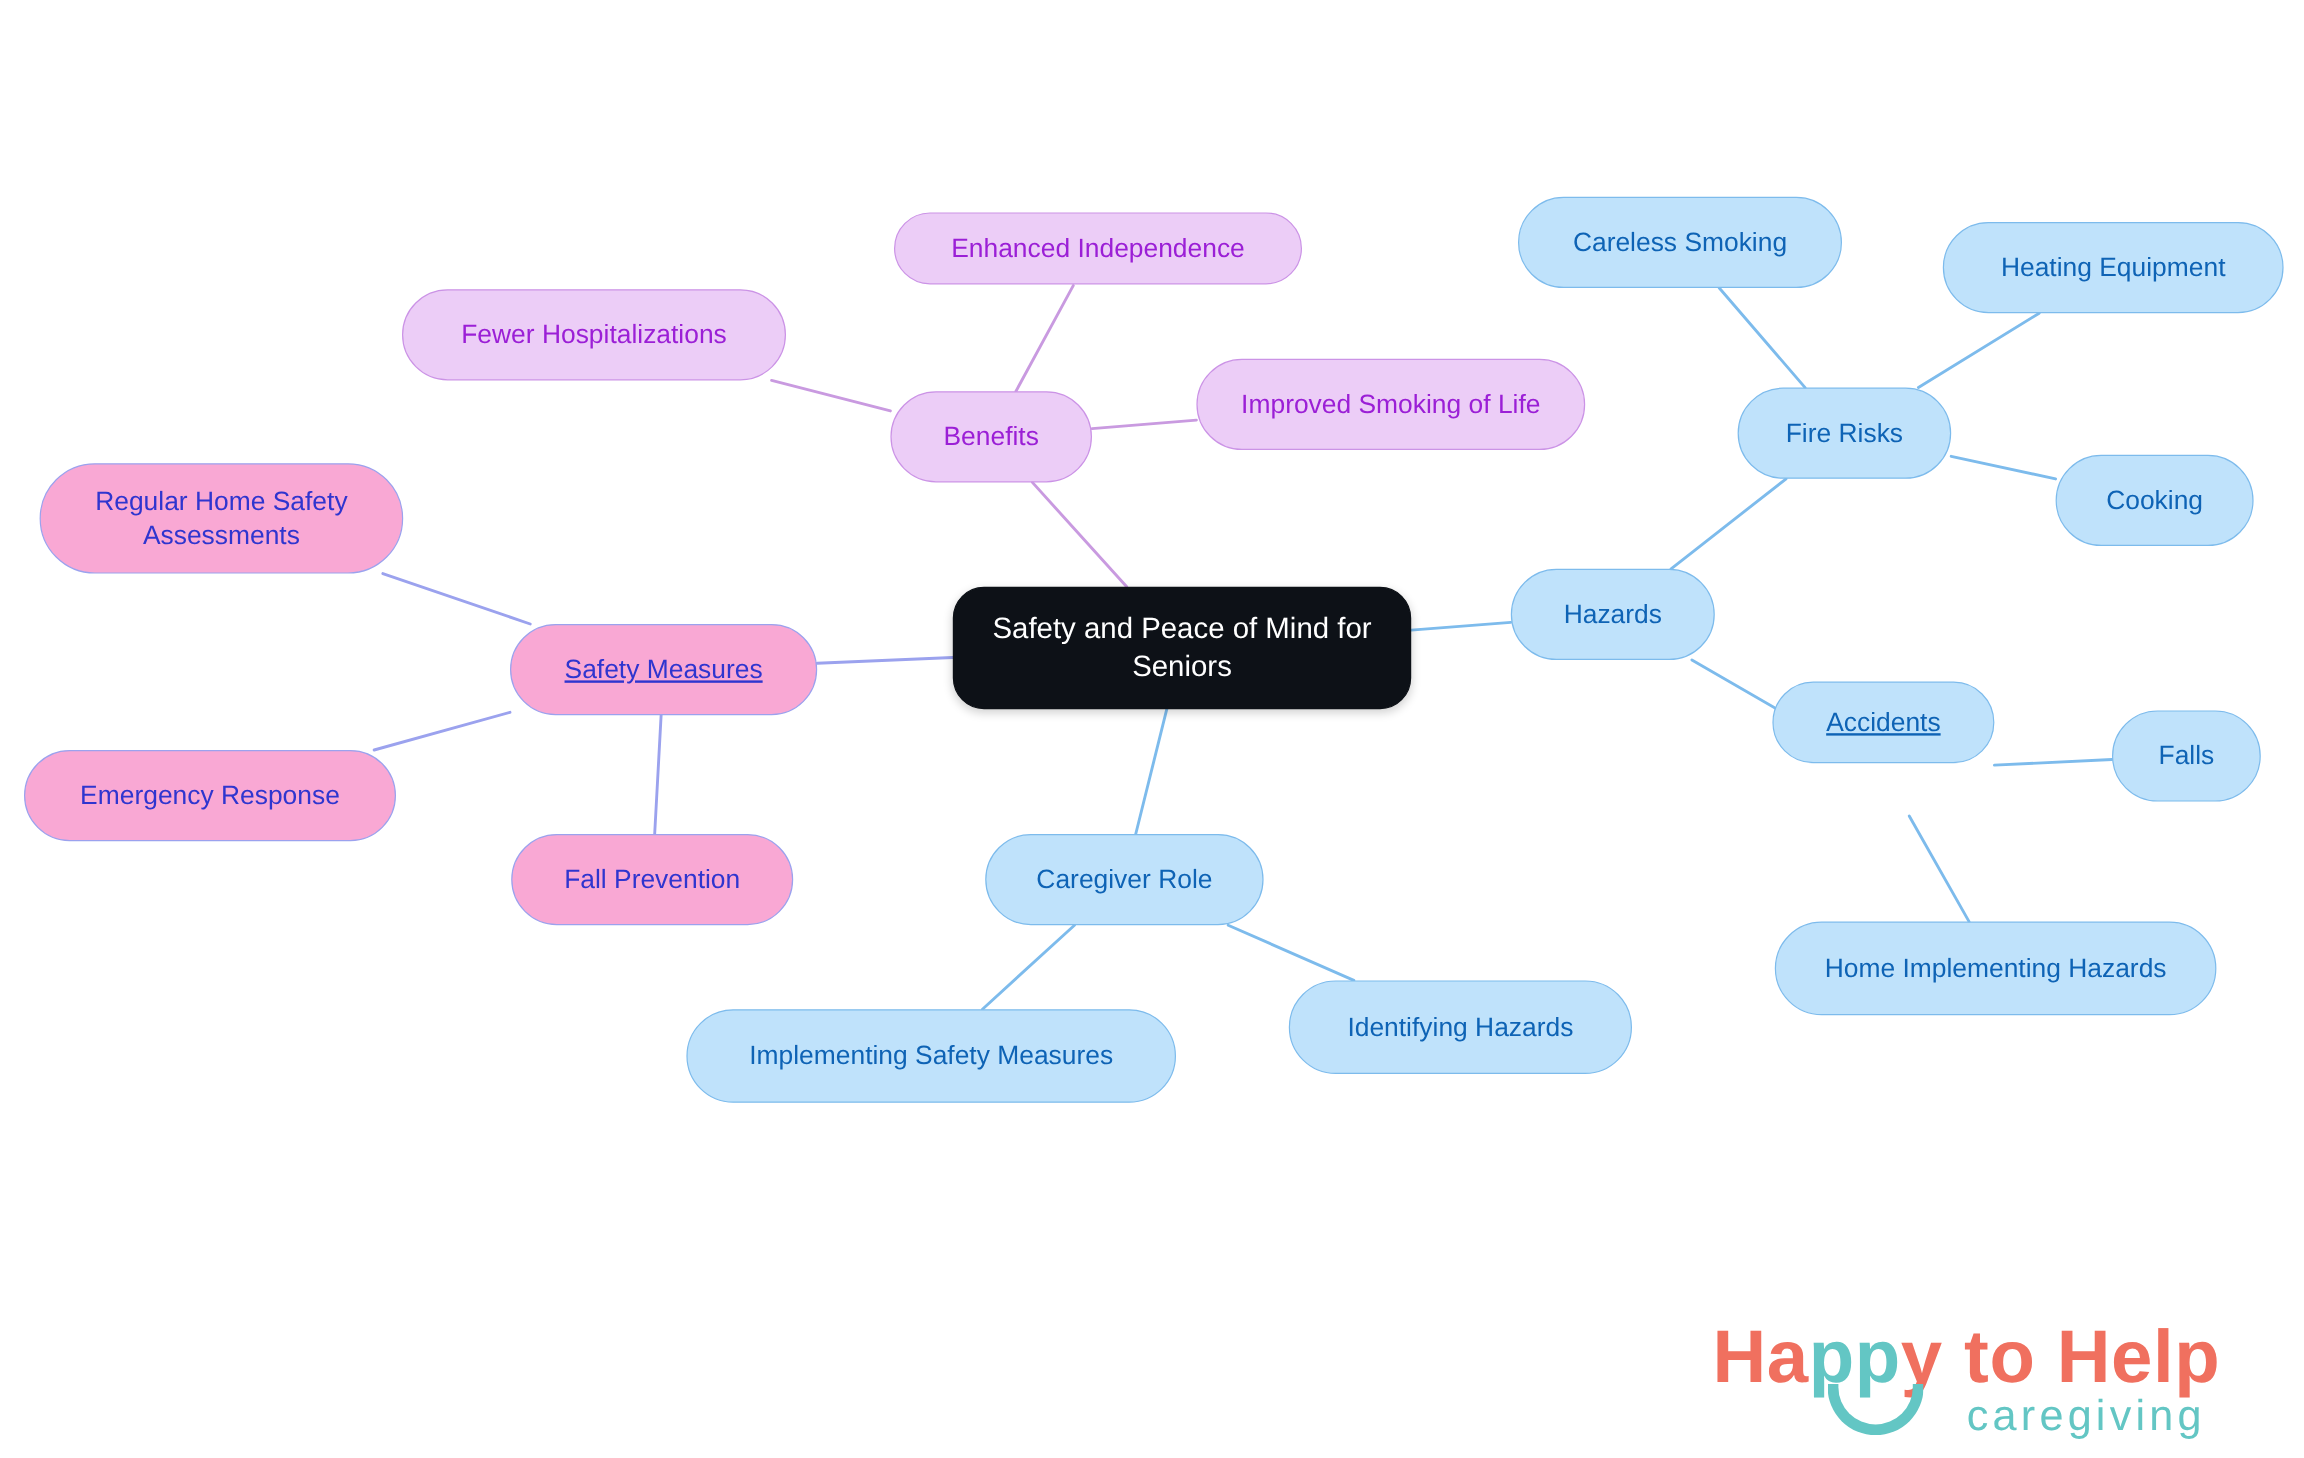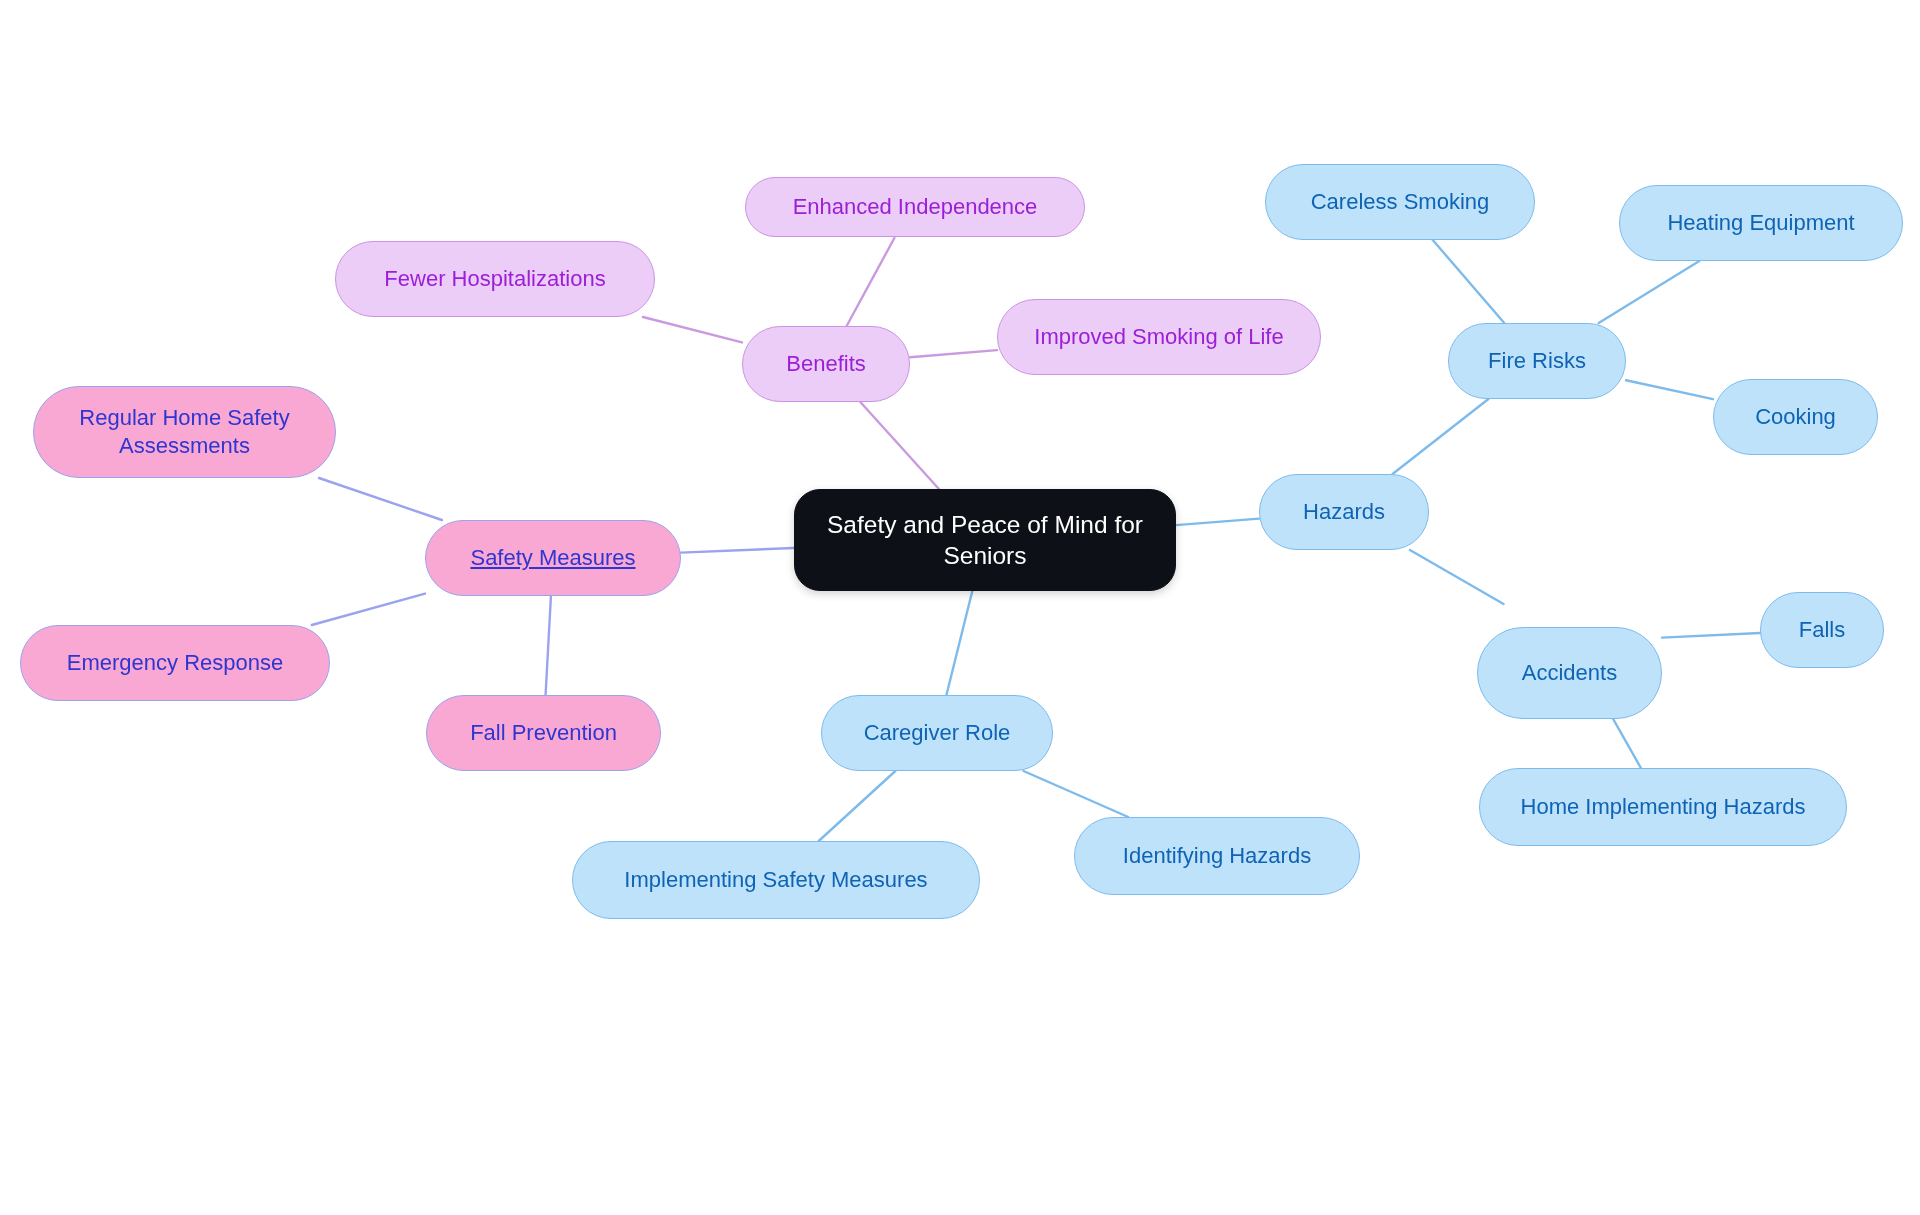--- a/index.html
+++ b/index.html
@@ -144,18 +144,23 @@
       <div class="node periwinkle" style="left: 20px; top: 625px; width: 310px; height: 76px;">Emergency Response</div>
       <div class="node periwinkle" style="left: 426px; top: 695px; width: 235px; height: 76px;">Fall Prevention</div>
       <div class="node sky" style="left: 821px; top: 695px; width: 232px; height: 76px;">Caregiver Role</div>
       <div class="node sky" style="left: 572px; top: 841px; width: 408px; height: 78px;">Implementing Safety Measures</div>
       <div class="node sky" style="left: 1074px; top: 817px; width: 286px; height: 78px;">Identifying Hazards</div>
       <div class="node sky" style="left: 1259px; top: 474px; width: 170px; height: 76px;">Hazards</div>
       <div class="node sky" style="left: 1448px; top: 323px; width: 178px; height: 76px;">Fire Risks</div>
       <div class="node sky" style="left: 1265px; top: 164px; width: 270px; height: 76px;">Careless Smoking</div>
       <div class="node sky" style="left: 1619px; top: 185px; width: 284px; height: 76px;">Heating Equipment</div>
       <div class="node sky" style="left: 1713px; top: 379px; width: 165px; height: 76px;">Cooking</div>
-      <div class="node sky" style="left: 1477px; top: 627px; width: 185px; height: 92px;">Accidents</div>
+      <div class="node sky" style="left: 1477px; top: 568px; width: 185px; height: 68px; text-decoration: underline;">Accidents</div>
       <div class="node sky" style="left: 1760px; top: 592px; width: 124px; height: 76px; text-align: center;">Falls</div>
       <div class="node sky" style="left: 1479px; top: 768px; width: 368px; height: 78px;">Home Implementing Hazards</div>
     </div>
 
+  <div id="logo">
+    <div class="logo-main"><span>Ha</span><span class="logo-pp">pp</span><span>y to Help</span></div>
+    <div class="logo-smile"></div>
+    <div class="logo-sub">caregiving</div>
+  </div>
 </div>
 
 </body></html>

